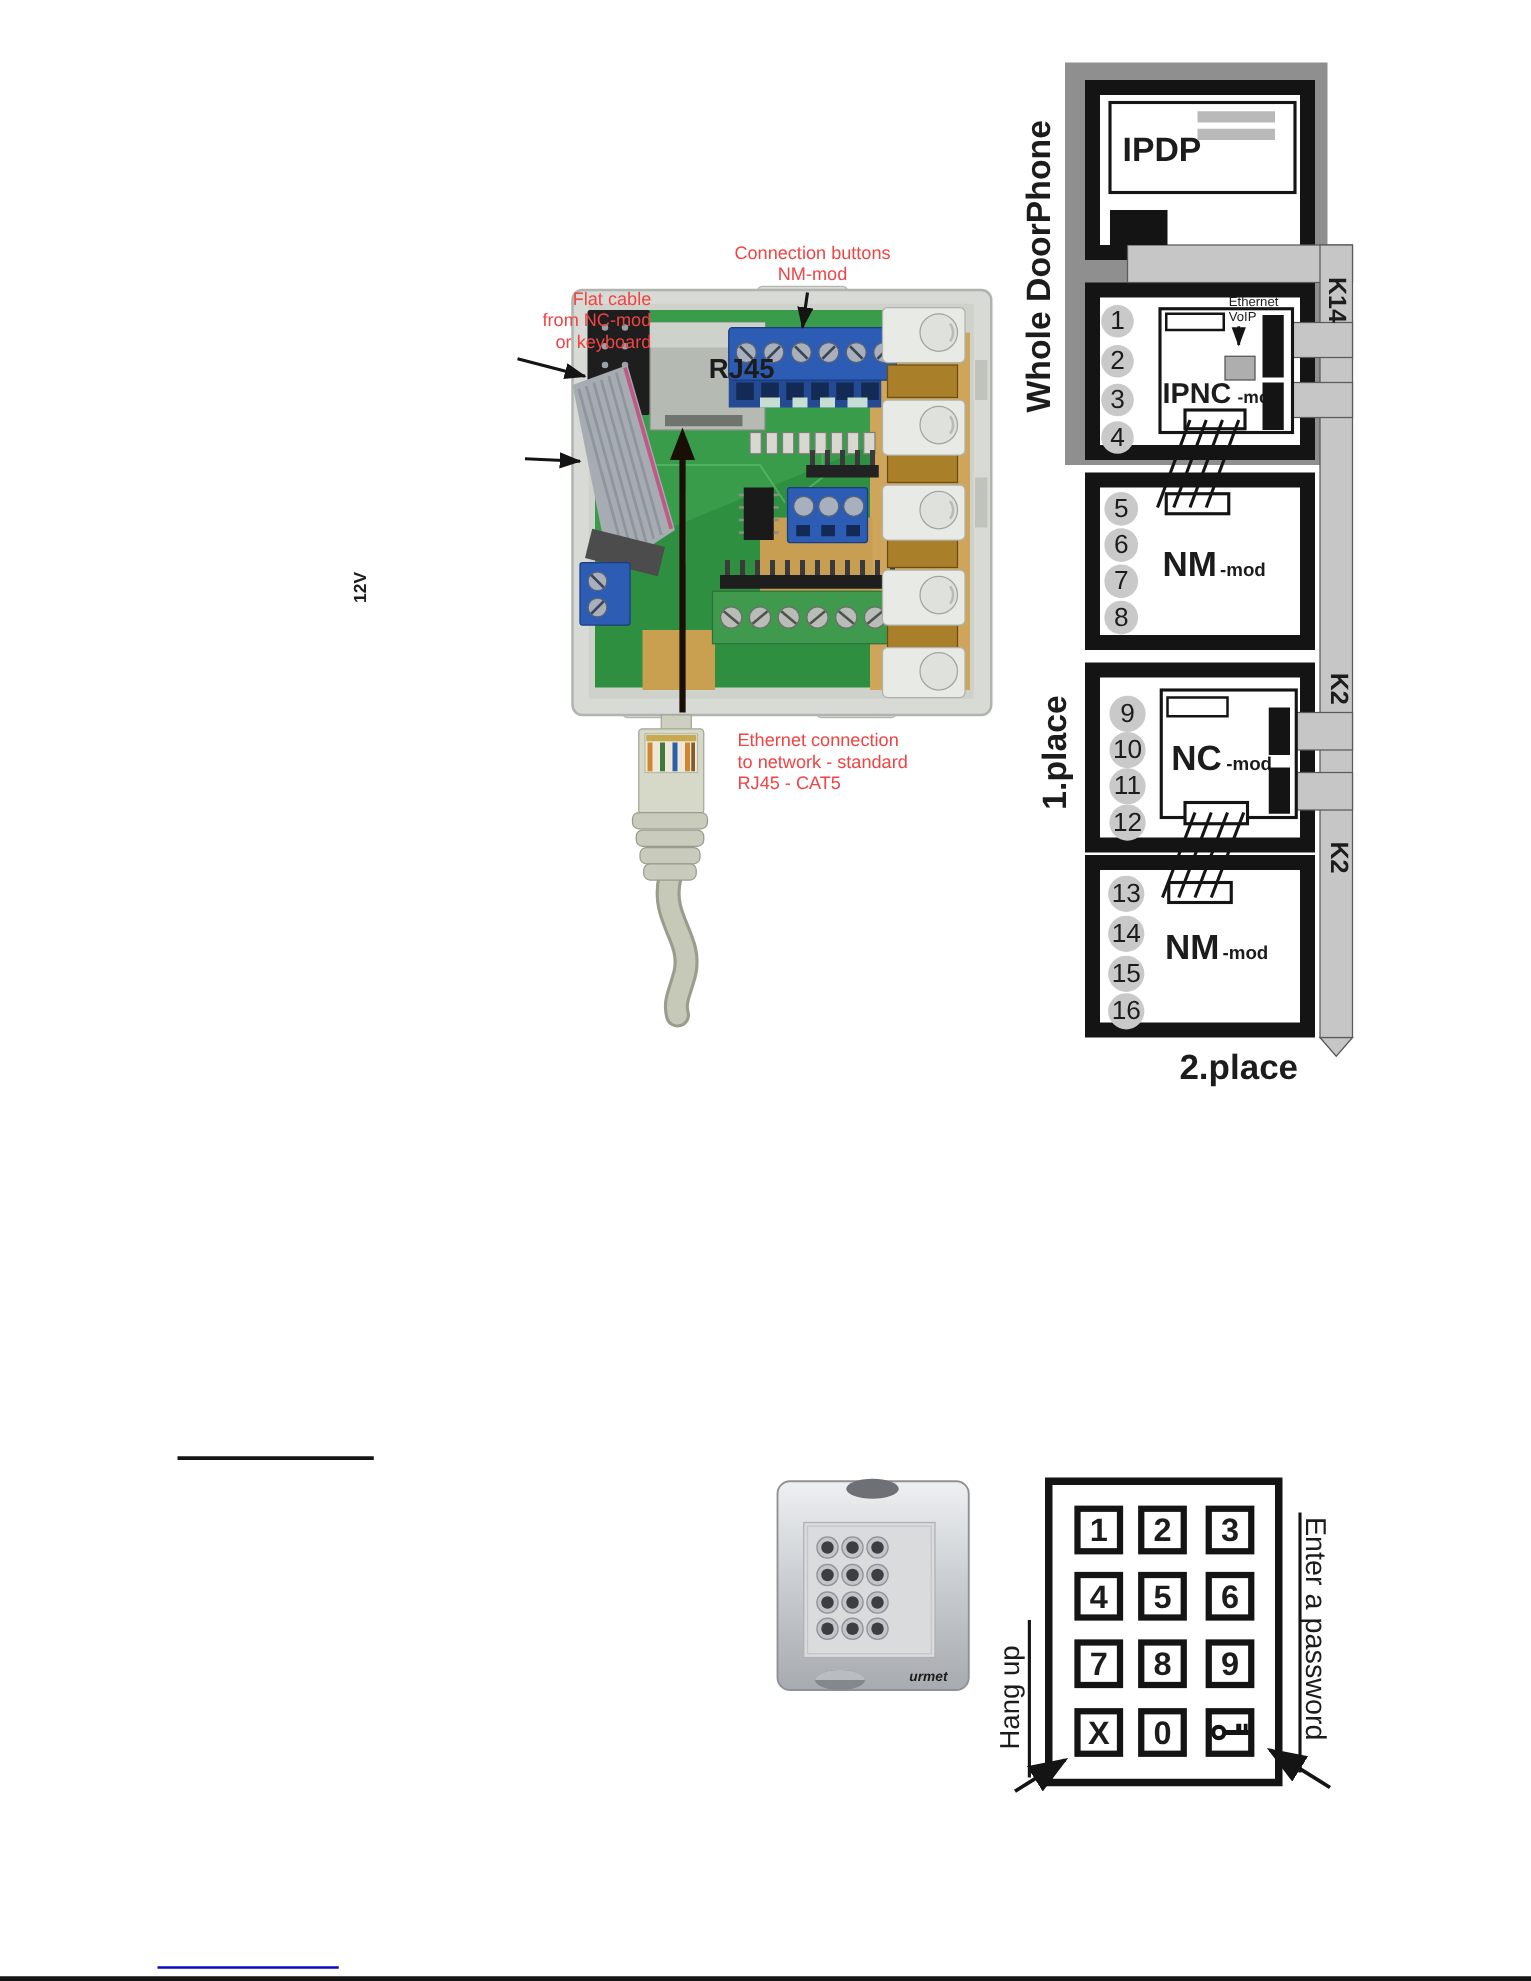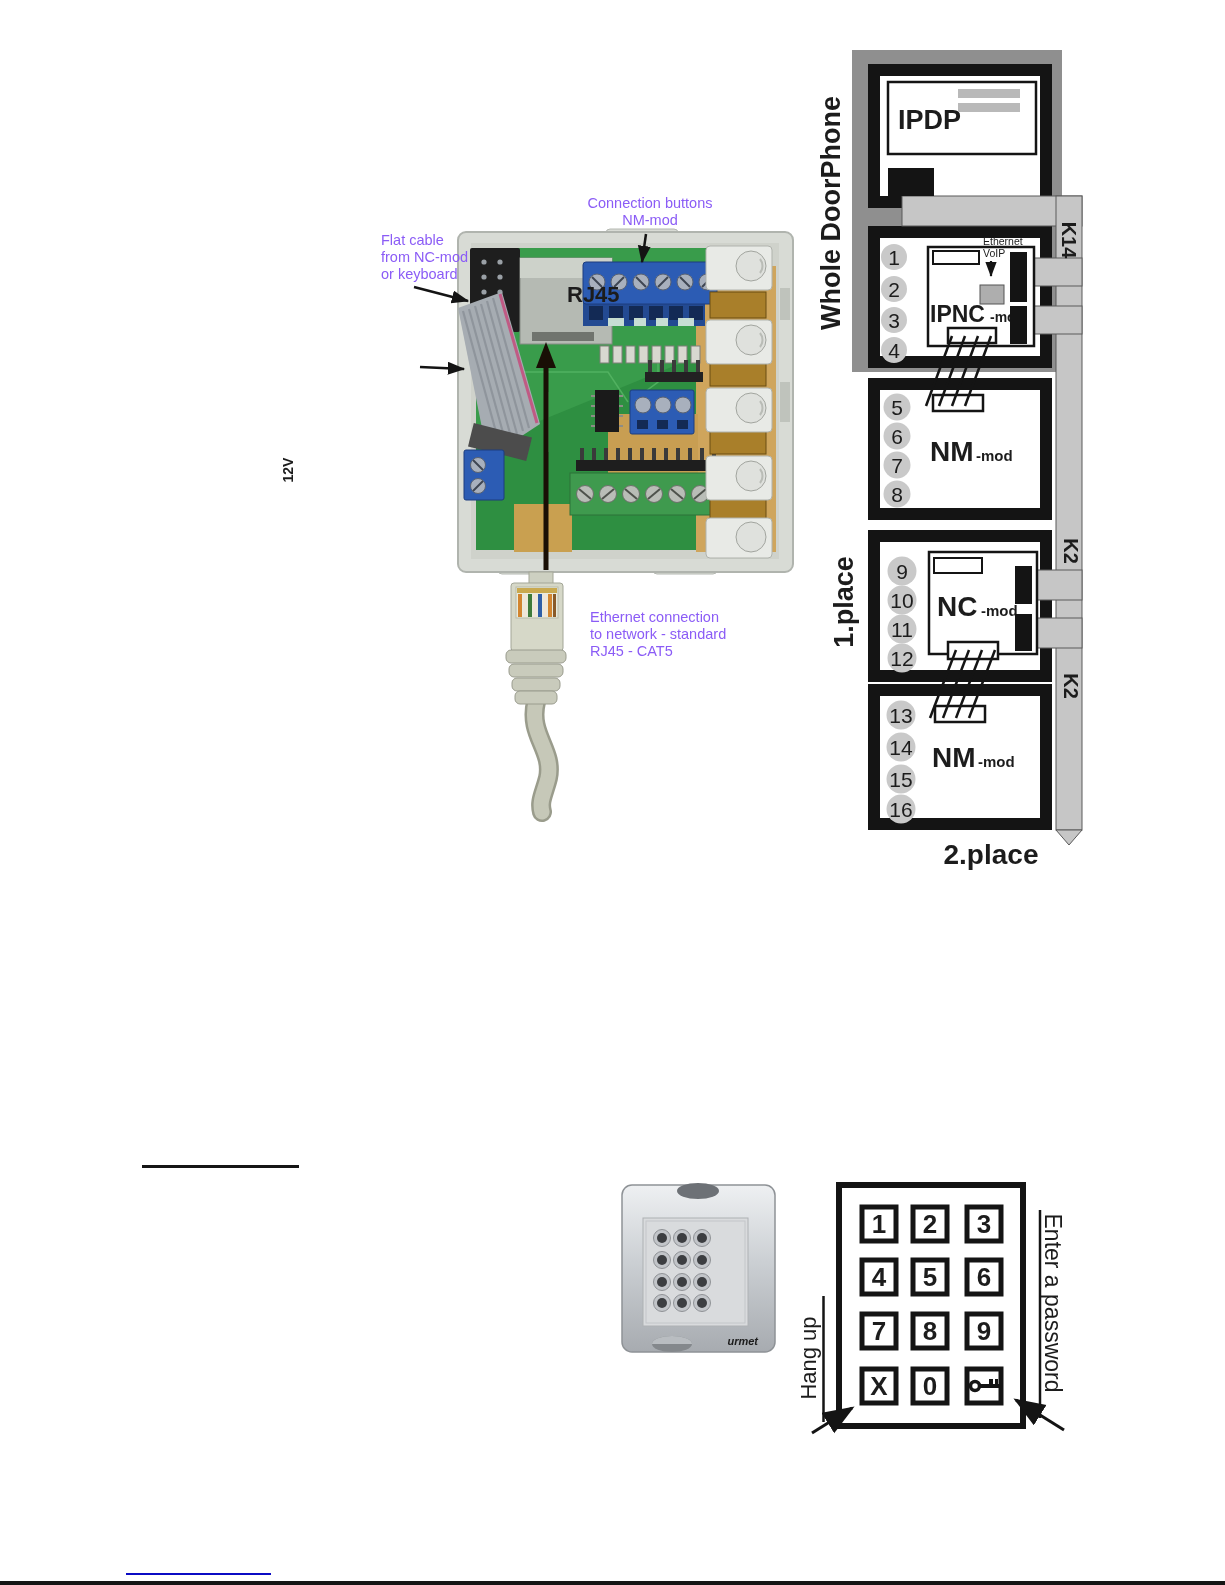--- a/index.html
+++ b/index.html
@@ -1,20 +1,20 @@
 <!DOCTYPE html>
 <html><head>
 <meta charset="utf-8">
 <style>
   html,body{margin:0;padding:0;background:#ffffff;}
   .canvas{position:relative;width:1225px;height:1585px;background:#ffffff;
           font-family:"Liberation Sans",sans-serif;overflow:hidden;}
   svg.overlay{position:absolute;left:0;top:0;}
   svg text{font-family:"Liberation Sans",sans-serif;fill:#1c1c1c;}
-  .anno{position:absolute;white-space:pre-line;color:#8b5cf6;
+  .anno{position:absolute;white-space:pre-line;color:#ef4444;
         font-size:14.5px;line-height:1.16;}
   .anno.center{text-align:center;}
   .rule{position:absolute;background:#151515;}
   .rule.blue{background:#0b0bc4;}
 </style>
 </head>
 <body>
 
 <div class="canvas">
 
@@ -469,26 +469,26 @@
       <line x1="812" y1="1433" x2="852" y2="1408" stroke="#141414" stroke-width="3" marker-end="url(#ahb)"></line>
       <text x="1053" y="1303" font-size="23" text-anchor="middle" dominant-baseline="central" transform="rotate(90 1053 1303)">Enter a password</text>
       <line x1="1040" y1="1210" x2="1040" y2="1418" stroke="#141414" stroke-width="2.5"></line>
       <line x1="1064" y1="1430" x2="1016" y2="1400" stroke="#141414" stroke-width="3" marker-end="url(#ahb)"></line>
     </g>
   </svg>
 
   <div class="anno center" style="left:570px;top:195px;width:160px;">Connection buttons
 NM-mod</div>
 
-  <div class="anno" style="left:381px;top:232px;width:140px;">Flat cable
+  <div class="anno" style="left:381px;top:232px;width:140px;text-align:right;">Flat cable
 from NC-mod
 or keyboard</div>
 
 
-  <div class="anno" style="left:590px;top:585px;width:170px;margin-top:24px;">Ethernet connection
+  <div class="anno" style="left:590px;top:585px;width:170px;">Ethernet connection
 to network - standard
 RJ45 - CAT5</div>
 
   <div class="rule" style="left:142px;top:1165px;width:157px;height:3px;"></div>
   <div class="rule blue" style="left:126px;top:1573px;width:145px;height:2px;"></div>
   <div class="rule" style="left:0px;top:1581px;width:1225px;height:4px;"></div>
 
 </div>
 
 </body></html>

